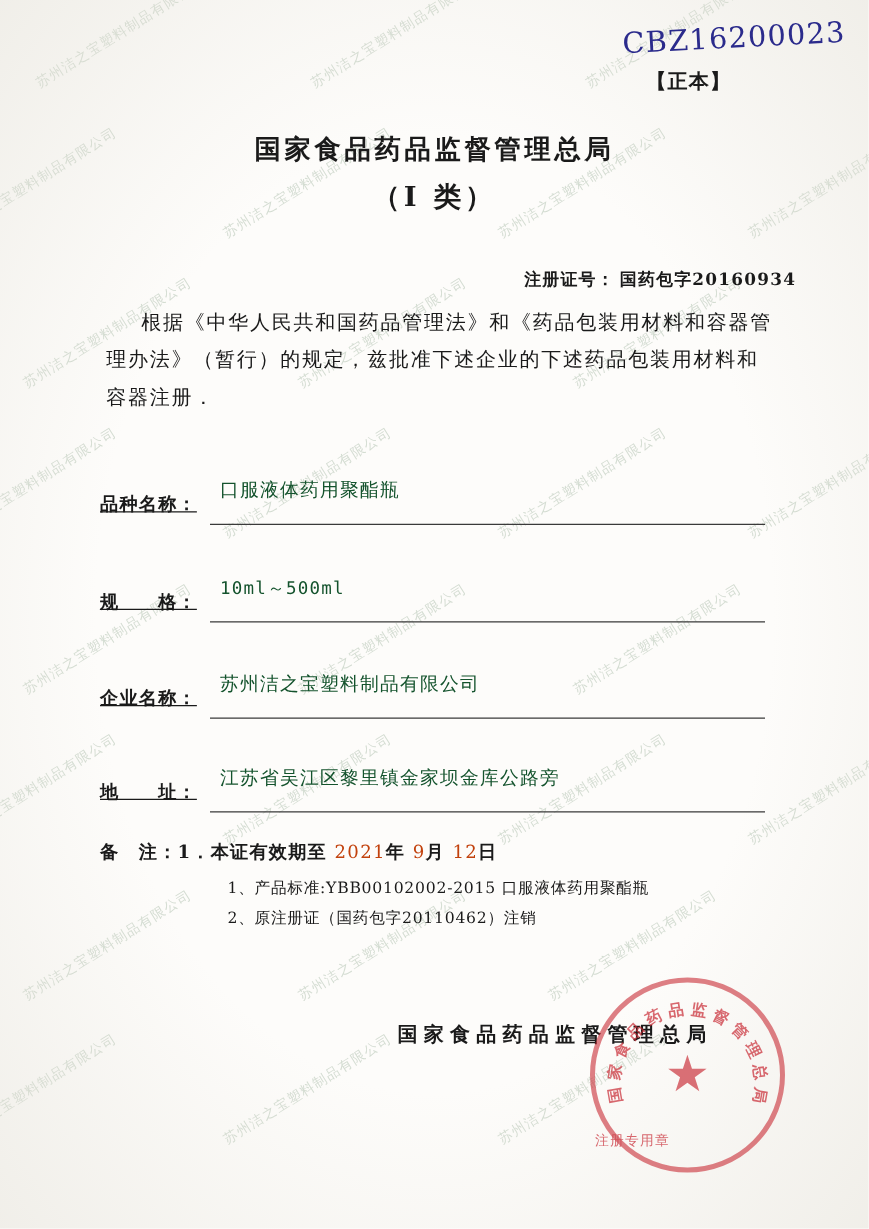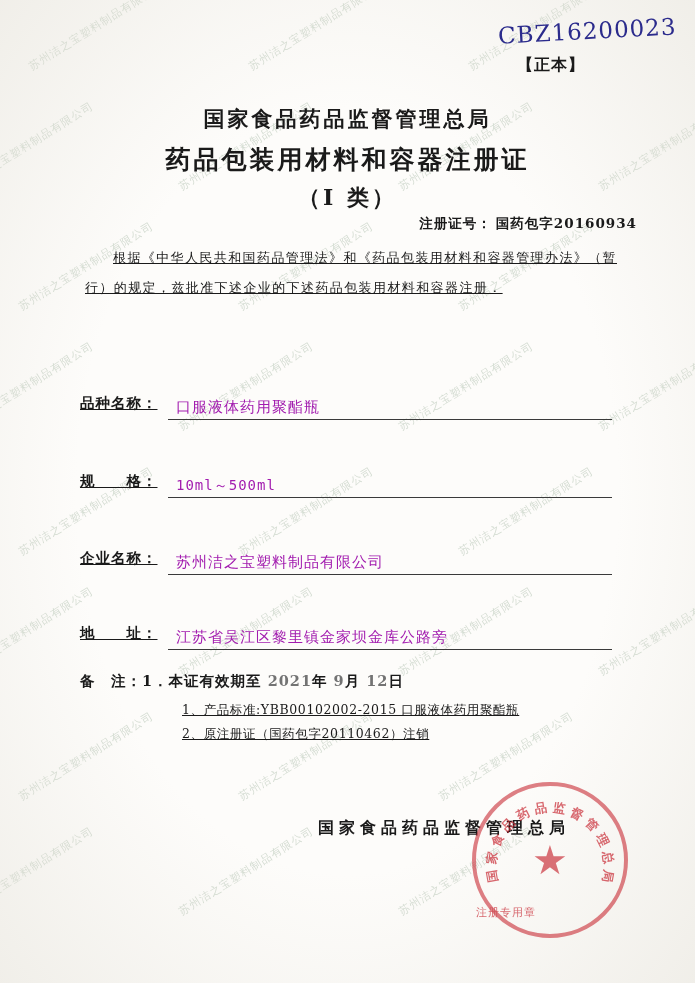--- a/index.html
+++ b/index.html
@@ -101,25 +101,24 @@
     z-index: 3;
   }
   .regno .label { margin-right: 4px; }
 
   
   .para {
     position: absolute;
     top: 243px;
     left: 85px;
     width: 535px;
-    font-size: 13px;
+    font-size: 16px;
     line-height: 30px;
     letter-spacing: 1.4px;
     z-index: 3;
-    text-decoration: underline;
   }
   .para .indent { display: inline-block; width: 28px; }
 
   
   .field {
     position: absolute;
     left: 80px;
     width: 532px;
     z-index: 3;
     height: 30px;
@@ -138,23 +137,23 @@
     position: absolute;
     left: 88px;
     right: 0;
     bottom: 0;
     border-bottom: 1px solid #3a3a3a;
     height: 1px;
   }
   .field .fvalue {
     position: absolute;
     left: 96px;
-    bottom: 3px;
+    bottom: 18px;
     font-size: 15px;
-    color: #a21caf;
+    color: #14532d;
     letter-spacing: 1px;
     font-family: "DejaVu Serif", "Liberation Serif", serif;
   }
   .field .fvalue.mono {
     font-family: "DejaVu Sans Mono", "Liberation Mono", monospace;
     font-size: 14px;
   }
 
   #f-variety { top: 390px; }
   #f-spec    { top: 468px; }
@@ -167,32 +166,31 @@
     top: 672px;
     left: 80px;
     width: 540px;
     font-size: 14.5px;
     font-weight: bold;
     letter-spacing: 1px;
     z-index: 3;
     white-space: nowrap;
   }
   .remark-head .date-num {
-    color: #737373;
-    font-weight: bold;
+    color: #c2410c;
+    font-weight: normal;
     text-align: center;
   }
   .remark-line {
     position: absolute;
     left: 182px;
     font-size: 12.5px;
     letter-spacing: 0.6px;
     z-index: 3;
     white-space: nowrap;
-    text-decoration: underline;
   }
   #r1 { top: 702px; }
   #r2 { top: 726px; }
 
   
   .issuer {
     position: absolute;
     top: 818px;
     left: 318px;
     font-size: 16px;
@@ -313,21 +311,20 @@
     <div class="wm" style="top:905px; left:-40px;">苏州洁之宝塑料制品有限公司</div>
     <div class="wm" style="top:905px; left:180px;">苏州洁之宝塑料制品有限公司</div>
     <div class="wm" style="top:905px; left:400px;">苏州洁之宝塑料制品有限公司</div>
   </div>
 
   <div class="hand-code">CBZ16200023</div>
   <div class="zhengben">【正本】</div>
 
   <div class="title-block">
     <div class="t1">国家食品药品监督管理总局</div>
-    <div class="t2">药品包装用材料和容器注册证</div>
     <div class="t3">（Ⅰ 类）</div>
   </div>
 
   <div class="regno">
     <span class="label">注册证号：</span><span>国药包字20160934</span>
   </div>
 
   <div class="para">
     <span class="indent"></span><span>根据《中华人民共和国药品管理法》和《药品包装用材料和容器管理办法》（暂行）的规定，兹批准下述企业的下述药品包装用材料和容器注册．</span>
   </div>

